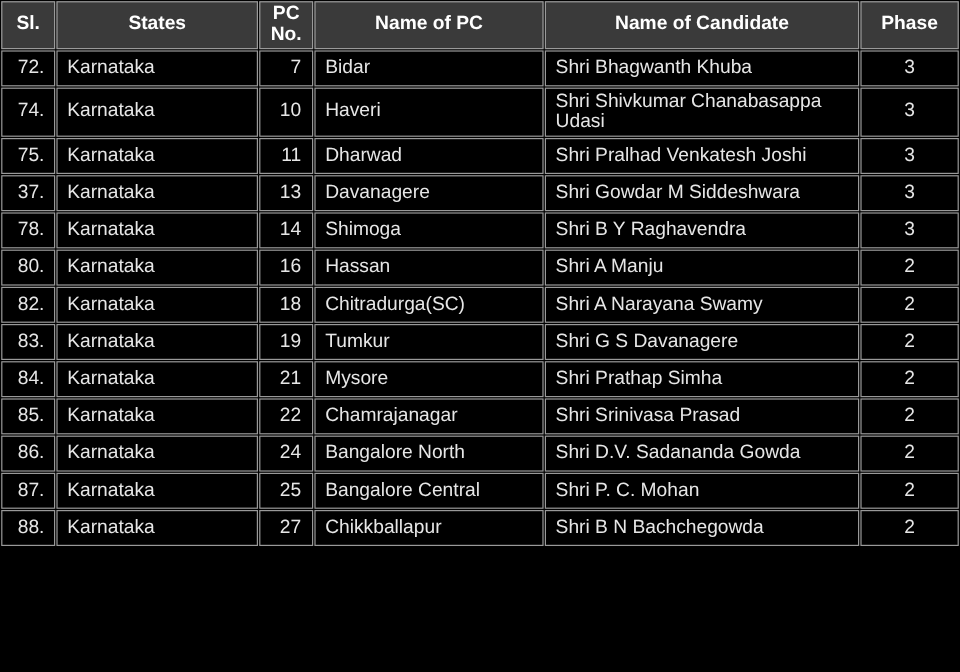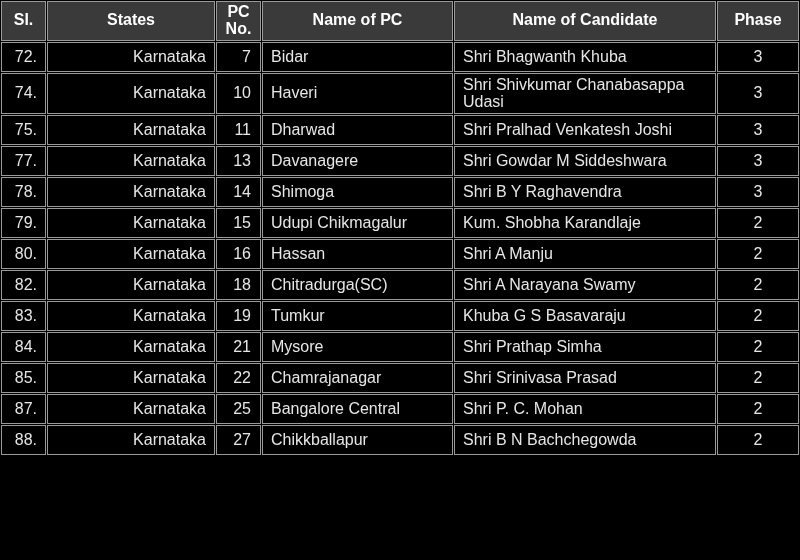--- a/index.html
+++ b/index.html
@@ -39,21 +39,21 @@
   }
   td{
     background:var(--row-bg);
     color:var(--cell-text);
     height:30px;
     line-height:1.1;
     padding:2px 8px;
     vertical-align:middle;
   }
   td.c-sl{text-align:right;padding-left:6px;}
-  td.c-state{text-align:right;}
+  td.c-state{text-align:left;}
   td.c-pcno{text-align:right;padding-right:9px;}
   td.c-pcname{text-align:left;}
   td.c-cand{text-align:left;}
   td.c-phase{text-align:center;}
   col.w-sl{width:45px;}
   col.w-state{width:168px;}
   col.w-pcno{width:45px;}
   col.w-pcname{width:191px;}
   col.w-cand{width:262px;}
   col.w-phase{width:82px;}
@@ -100,42 +100,34 @@
       </tr>
       <tr>
         <td class="c-sl">75.</td>
         <td class="c-state">Karnataka</td>
         <td class="c-pcno">11</td>
         <td class="c-pcname">Dharwad</td>
         <td class="c-cand">Shri Pralhad Venkatesh Joshi</td>
         <td class="c-phase">3</td>
       </tr>
       <tr>
-        <td class="c-sl">77.</td>
+        <td class="c-sl">37.</td>
         <td class="c-state">Karnataka</td>
         <td class="c-pcno">13</td>
         <td class="c-pcname">Davanagere</td>
         <td class="c-cand">Shri Gowdar M Siddeshwara</td>
         <td class="c-phase">3</td>
       </tr>
       <tr>
         <td class="c-sl">78.</td>
         <td class="c-state">Karnataka</td>
         <td class="c-pcno">14</td>
         <td class="c-pcname">Shimoga</td>
         <td class="c-cand">Shri B Y Raghavendra</td>
         <td class="c-phase">3</td>
-      </tr>
-      <tr>
-        <td class="c-sl">79.</td>
-        <td class="c-state">Karnataka</td>
-        <td class="c-pcno">15</td>
-        <td class="c-pcname">Udupi Chikmagalur</td>
-        <td class="c-cand">Kum. Shobha Karandlaje</td>
-        <td class="c-phase">2</td>
       </tr>
       <tr>
         <td class="c-sl">80.</td>
         <td class="c-state">Karnataka</td>
         <td class="c-pcno">16</td>
         <td class="c-pcname">Hassan</td>
         <td class="c-cand">Shri A Manju</td>
         <td class="c-phase">2</td>
       </tr>
       <tr>
@@ -144,37 +136,45 @@
         <td class="c-pcno">18</td>
         <td class="c-pcname">Chitradurga(SC)</td>
         <td class="c-cand">Shri A Narayana Swamy</td>
         <td class="c-phase">2</td>
       </tr>
       <tr>
         <td class="c-sl">83.</td>
         <td class="c-state">Karnataka</td>
         <td class="c-pcno">19</td>
         <td class="c-pcname">Tumkur</td>
-        <td class="c-cand">Khuba G S Basavaraju</td>
+        <td class="c-cand">Shri G S Davanagere</td>
         <td class="c-phase">2</td>
       </tr>
       <tr>
         <td class="c-sl">84.</td>
         <td class="c-state">Karnataka</td>
         <td class="c-pcno">21</td>
         <td class="c-pcname">Mysore</td>
         <td class="c-cand">Shri Prathap Simha</td>
         <td class="c-phase">2</td>
       </tr>
       <tr>
         <td class="c-sl">85.</td>
         <td class="c-state">Karnataka</td>
         <td class="c-pcno">22</td>
         <td class="c-pcname">Chamrajanagar</td>
         <td class="c-cand">Shri Srinivasa Prasad</td>
+        <td class="c-phase">2</td>
+      </tr>
+      <tr>
+        <td class="c-sl">86.</td>
+        <td class="c-state">Karnataka</td>
+        <td class="c-pcno">24</td>
+        <td class="c-pcname">Bangalore North</td>
+        <td class="c-cand">Shri D.V. Sadananda Gowda</td>
         <td class="c-phase">2</td>
       </tr>
       <tr>
         <td class="c-sl">87.</td>
         <td class="c-state">Karnataka</td>
         <td class="c-pcno">25</td>
         <td class="c-pcname">Bangalore Central</td>
         <td class="c-cand">Shri P. C. Mohan</td>
         <td class="c-phase">2</td>
       </tr>

